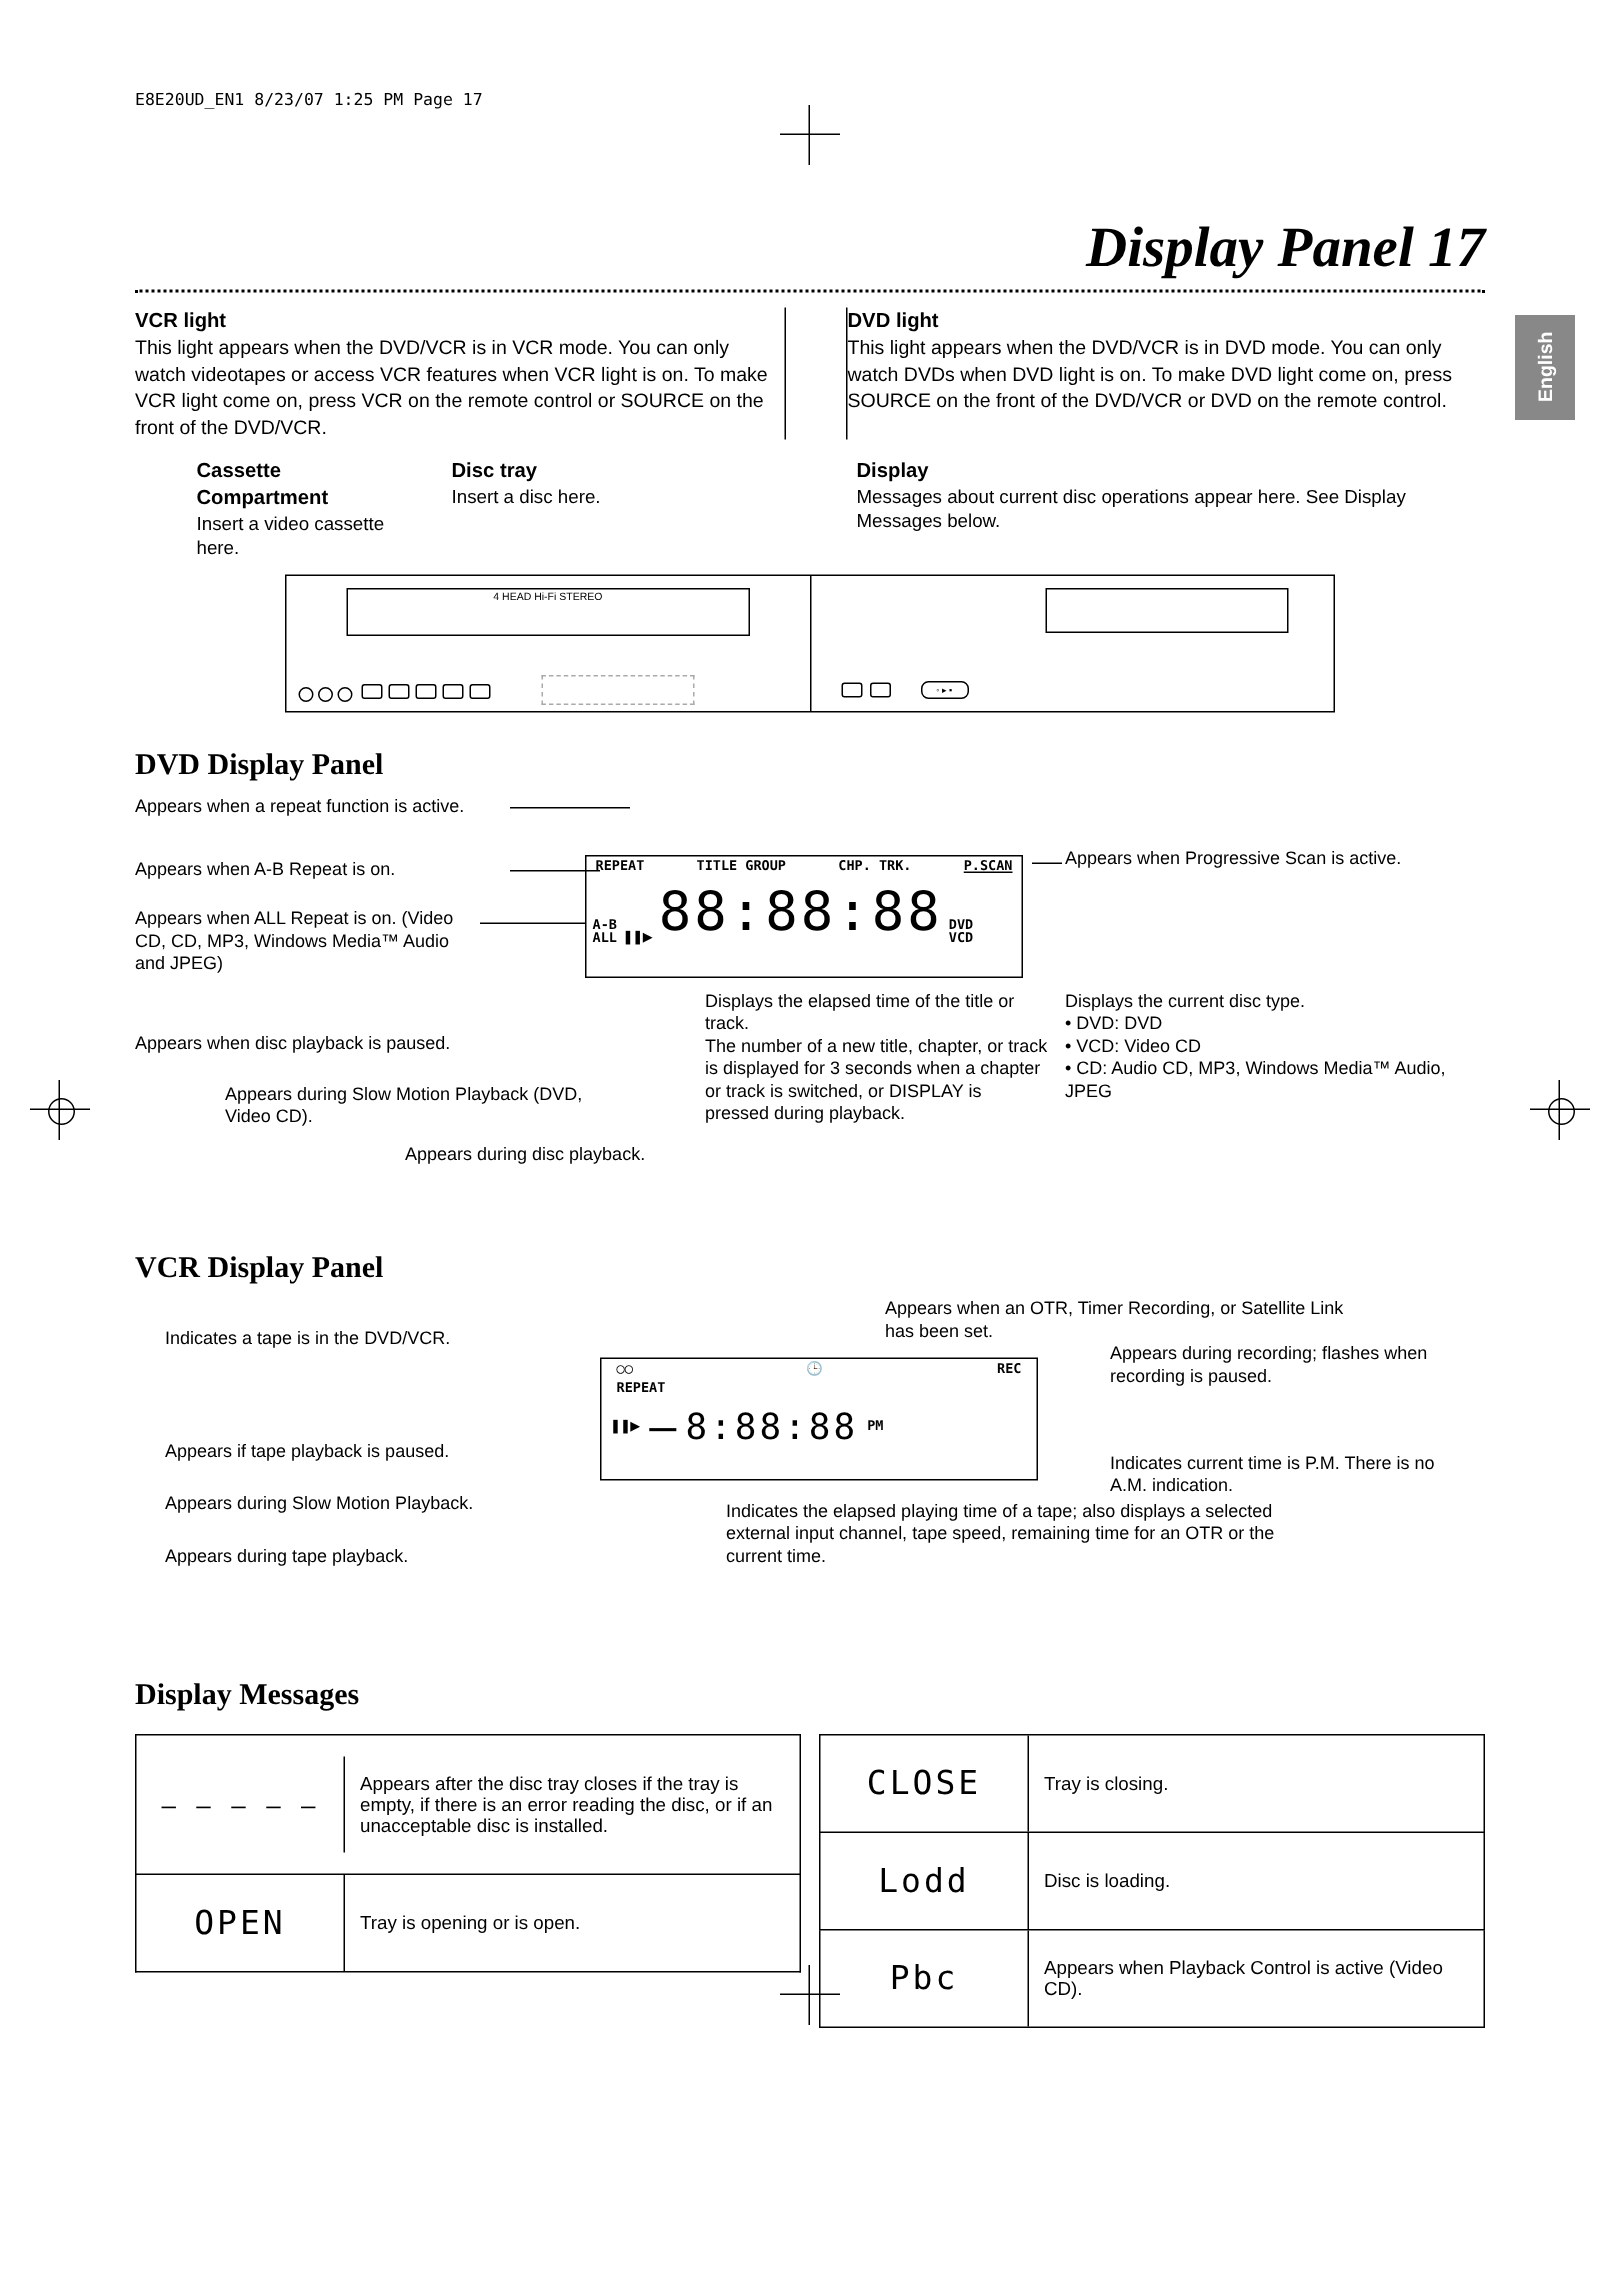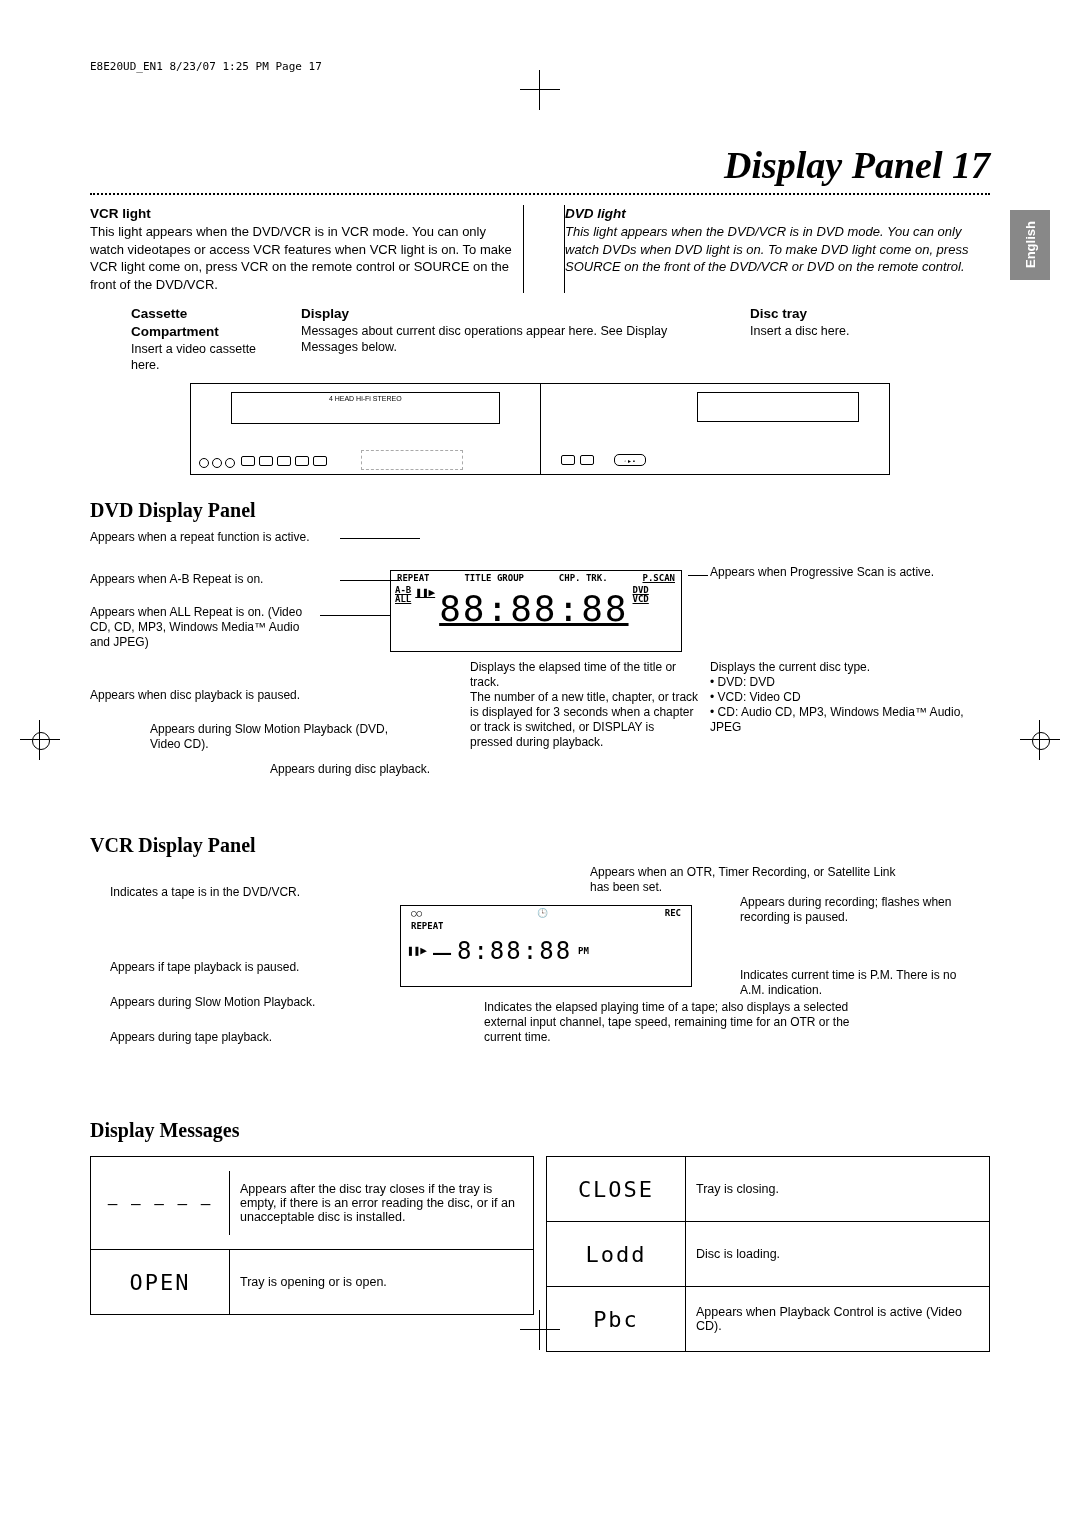--- a/index.html
+++ b/index.html
@@ -190,38 +190,38 @@
   <div class="title">Display Panel   17</div>
   <div class="dotted"></div>
 
   <div class="tab">English</div>
 
   <div class="cols">
     <div class="bracket-right">
       <div class="h-small">VCR light</div>
       <div>This light appears when the DVD/VCR is in VCR mode. You can only watch videotapes or access VCR features when VCR light is on. To make VCR light come on, press VCR on the remote control or SOURCE on the front of the DVD/VCR.</div>
     </div>
-    <div style="border-left:1px solid #000;padding-left:0;font-style:italic;">
+    <div style="border-left:1px solid #000;padding-left:0;">
       <div class="h-small">DVD light</div>
       <div>This light appears when the DVD/VCR is in DVD mode. You can only watch DVDs when DVD light is on. To make DVD light come on, press SOURCE on the front of the DVD/VCR or DVD on the remote control.</div>
     </div>
   </div>
 
   <div style="display:flex;gap:30px;font-size:12.5px;margin-top:12px;line-height:1.3;margin-left:41px;">
     <div style="width:140px;">
       <span class="h-small">Cassette Compartment</span><br>
       <span>Insert a video cassette here.</span>
     </div>
+    <div style="width:240px;">
+      <span class="h-small">Disc tray</span><br>
+      <span>Insert a disc here.</span>
+    </div>
     <div style="flex:1;">
       <span class="h-small">Display</span><br>
       <span>Messages about current disc operations appear here. See Display Messages below.</span>
-    </div>
-    <div style="width:240px;">
-      <span class="h-small">Disc tray</span><br>
-      <span>Insert a disc here.</span>
     </div>
   </div>
 
   <div class="unit-diagram">
     <div class="unit">
       <div class="vcrside">
         <div class="cassette-slot">4 HEAD Hi-Fi STEREO</div>
         <div class="circles">
             <div class="c"></div>
             <div class="c"></div>
@@ -252,21 +252,21 @@
 
   <div class="panel-area" style="height:280px;">
 
     <div class="disp-box" style="left:300px; top:40px; width:290px; height:80px;">
       <div style="display:flex;justify-content:space-between;padding:2px 6px;" class="small-ind">
         <span>REPEAT</span>
         <span>TITLE GROUP</span>
         <span>CHP. TRK.</span>
         <span style="text-decoration:underline">P.SCAN</span>
       </div>
-      <div style="display:flex;align-items:flex-start;gap:4px;padding:0 4px;text-decoration:underline;">
+      <div style="display:flex;align-items:flex-end;gap:4px;padding:0 4px;">
         <div class="small-ind" style="text-align:left;line-height:1;">
           <span>A-B</span><br>
           <span>ALL</span>
         </div>
         <span>❚❚▶</span>
         <span class="seg">88:88:88</span>
         <div class="small-ind" style="text-align:left;line-height:1;">
           <span>DVD</span><br>
           <span>VCD</span>
         </div>

